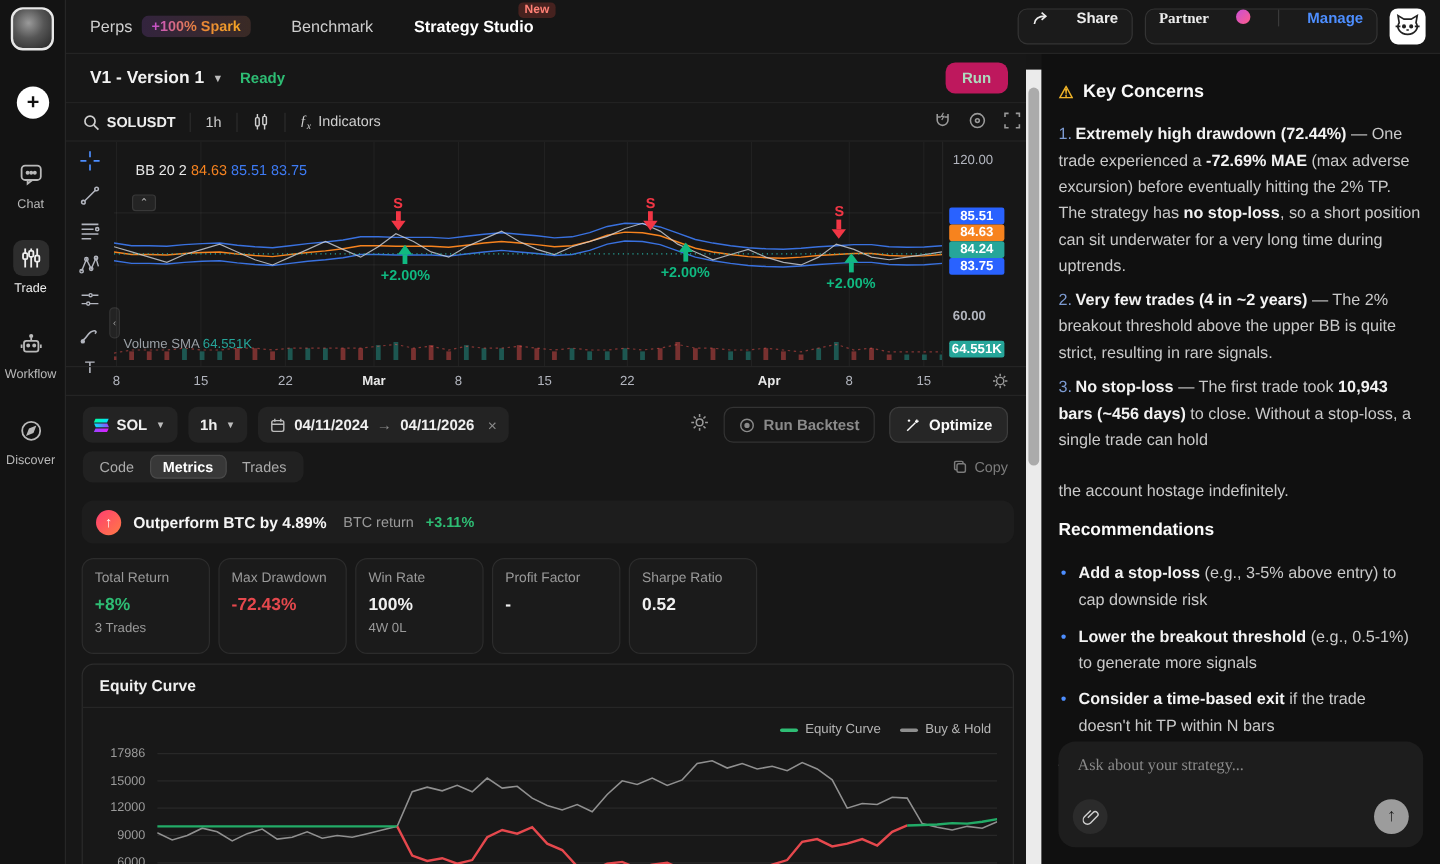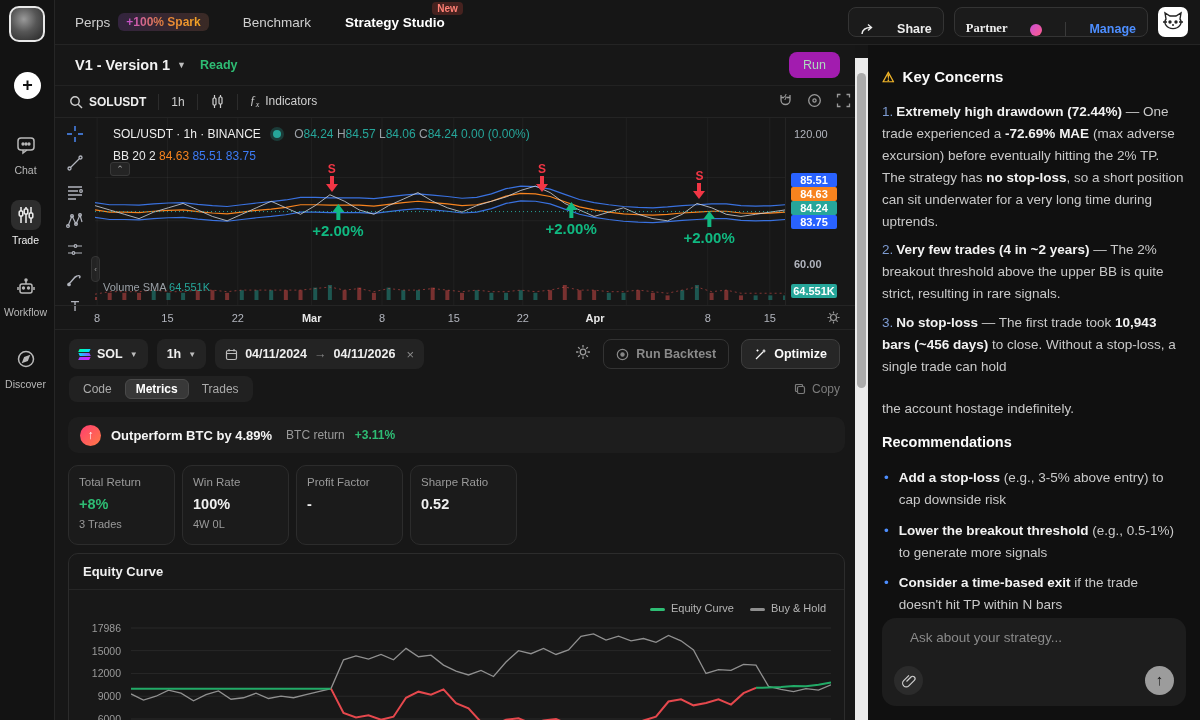--- a/index.html
+++ b/index.html
@@ -8,41 +8,41 @@
 
   
   .topbar { position:absolute; left:55px; top:0; right:0; height:45px; background:#161616; border-bottom:1px solid #242424; display:flex; align-items:center; padding:0 12px 0 20px; z-index:5;}
   .nav { display:flex; align-items:center; gap:34px; }
   .nav-item { display:flex; align-items:center; gap:8px; font-size:13.5px; color:#cfcfcf; cursor:pointer; position:relative;}
   .nav-item.active { color:#fff; font-weight:700; }
   .spark-badge { background:#2e2337; border-radius:6px; padding:2px 8px; font-size:12px; font-weight:700; background-image:linear-gradient(90deg,#33243e,#3a2a25); }
   .spark-badge span{ background:linear-gradient(90deg,#c44fd4,#e8833a,#f5a623); -webkit-background-clip:text; background-clip:text; color:transparent;}
   .new-badge { position:absolute; top:-13px; right:-18px; background:#46221f; color:#ff8075; font-size:10px; font-weight:700; border-radius:4px; padding:1px 5px; }
   .topbar-right { margin-left:auto; display:flex; align-items:center; gap:10px; }
-  .tb-btn { display:flex; align-items:flex-end; gap:23px; height:30px; padding:0 11px; border:1px solid #343434; border-radius:8px; background:#1b1b1b; font-size:12.5px; font-weight:700; color:#ececec; cursor:pointer;}
+  .tb-btn { display:flex; align-items:flex-start; gap:23px; height:30px; padding:0 11px; border:1px solid #343434; border-radius:8px; background:#1b1b1b; font-size:12.5px; font-weight:700; color:#ececec; cursor:pointer;}
   .blue { color:#4d8eff; font-weight:700;}
   .vdiv { width:1px; height:14px; background:#3a3a3a; }
   .cat-avatar { width:30px; height:30px; background:#fff; border-radius:7px; display:flex; align-items:center; justify-content:center; cursor:pointer;}
 
   
   .leftrail { position:absolute; left:0; top:0; width:55px; height:720px; background:#131313; border-right:1px solid #262626; z-index:6;}
   .user-avatar { position:absolute; left:9px; top:6px; width:36px; height:36px; border-radius:10px; border:2px solid #e8e8e8; background:radial-gradient(circle at 40% 35%, #9a9a9a 0%, #565656 45%, #262626 100%); }
   .plus-btn { position:absolute; left:14px; top:72px; width:27px; height:27px; border-radius:50%; background:#fff; color:#111; font-size:18px; font-weight:700; display:flex; align-items:center; justify-content:center; cursor:pointer;}
   .rail-item { position:absolute; left:0; width:51px; display:flex; flex-direction:column; align-items:center; gap:4px; color:#b9b9b9; font-size:10.5px; cursor:pointer;}
   .rail-icon { width:30px; height:30px; display:flex; align-items:center; justify-content:center; border-radius:8px;}
   .rail-item.active .rail-icon { background:#2d2d2d; }
   .rail-item.active { color:#efefef; }
 
   
   .main { position:absolute; left:55px; top:45px; width:800px; height:675px; background:#171717; }
   .strat-row { position:absolute; left:0; top:0; width:100%; height:40px; display:flex; align-items:center; padding:0 15px 0 20px;}
   .strat-title { font-size:14.5px; font-weight:700; color:#f2f2f2; display:flex; align-items:center; gap:7px; cursor:pointer;}
   .caret { font-size:9px; color:#bdbdbd; }
   .ready { margin-left:14px; font-size:12.5px; color:#2ebd74; font-weight:700;}
-  .run-btn { margin-left:auto; background:#a21caf; color:#aed9bd; font-size:12.5px; font-weight:400; border-radius:8px; padding:6px 14px; cursor:pointer;}
+  .run-btn { margin-left:auto; background:#be185d; color:#aed9bd; font-size:12.5px; font-weight:700; border-radius:8px; padding:6px 14px; cursor:pointer;}
 
   .chart-tbar { position:absolute; top:40px; left:0; width:100%; height:33px; border-top:1px solid #222; border-bottom:1px solid #242424; display:flex; align-items:center; padding:0 4px 0 14px; gap:12px; font-size:12px; color:#cfcfcf;}
   .tbar-item { display:flex; align-items:center; gap:6px; cursor:pointer; }
   .tbar-sep { width:1px; height:16px; background:#2c2c2c; }
   .tbar-right { margin-left:auto; display:flex; gap:14px; align-items:center;}
   .sym { font-weight:700; color:#eee; }
 
   .chart-wrap { position:absolute; top:73px; left:0; width:800px; height:212px; border-bottom:1px solid #242424; }
   .drawrail { position:absolute; left:0; top:0; width:40px; height:187px; display:flex; flex-direction:column; align-items:center; padding:6px 0 0 0; gap:9px;}
   .draw-icon { width:22px; height:22px; display:flex; align-items:center; justify-content:center; cursor:pointer;}
@@ -57,21 +57,21 @@
   .price-axis { position:absolute; left:730px; top:0; width:70px; height:187px; border-left:1px solid #242424; font-size:11px; color:#b2b5be;}
   .axis-text { position:absolute; left:8px; }
   .axis-badge { position:absolute; left:5px; width:46px; text-align:center; border-radius:2px; padding:1px 0; font-size:11px; color:#fff; font-weight:700;}
   .timerow { position:absolute; left:0; top:187px; width:800px; height:25px; border-top:1px solid #242424; font-size:11px; color:#b2b5be;}
   .timetick { position:absolute; top:6px; transform:translateX(-50%);}
   .timetick.month { color:#e8e8e8; font-weight:700;}
   .axis-gear { position:absolute; right:14px; top:4px; }
 
   .marker { position:absolute; transform:translateX(-50%); display:flex; flex-direction:column; align-items:center; z-index:4;}
   .marker .s-lab { color:#f23645; font-size:12px; font-weight:700; line-height:1;}
-  .marker .tp-lab { color:#10b981; font-size:15px; font-weight:700; line-height:1; margin-top:2px;}
+  .marker .tp-lab { color:#10b981; font-size:12px; font-weight:700; line-height:1; margin-top:2px;}
 
   .bt-toolbar { position:absolute; left:0; top:292px; width:100%; height:34px; display:flex; align-items:center; gap:9px; padding:0 15px 0 14px;}
   .pill { display:flex; align-items:center; gap:7px; background:#232323; border-radius:8px; height:30px; padding:0 10px; font-size:12.5px; font-weight:700; color:#efefef; cursor:pointer;}
   .pill .caret{ font-size:8px;}
   .date-x { color:#8a8a8a; margin-left:4px; font-size:13px;}
   .bt-right { margin-left:auto; display:flex; align-items:center; gap:12px;}
   .ghost-btn { display:flex; align-items:center; gap:7px; border:1px solid #333; border-radius:8px; height:30px; padding:0 12px; font-size:12.5px; font-weight:700; color:#8a8a8a; cursor:pointer;}
   .optimize-btn { display:flex; align-items:center; gap:7px; background:#262626; border:1px solid #3d3d3d; border-radius:8px; height:30px; padding:0 12px; font-size:12.5px; font-weight:700; color:#fafafa; cursor:pointer;}
 
   .tabs-row { position:absolute; left:0; top:330px; width:100%; height:28px; display:flex; align-items:center; padding:0 15px 0 14px;}
@@ -111,21 +111,21 @@
   .warn { color:#f0b429; font-size:14px;}
   .concern { margin-bottom:7px;}
   .concern b, .rec b { color:#f2f2f2; }
   .cnum { color:#7d9bd2; margin-right:3px;}
   .orphan { margin-top:20px; margin-bottom:12px;}
   .rp-h2 { font-size:14.5px; font-weight:700; color:#fafafa; margin:10px 0 12px;}
   .rec { display:flex; margin-bottom:9px;}
   .rec .dot { color:#4d8eff; margin:0 10px 0 2px; }
   .question { margin-top:16px;}
   .chatbox { position:absolute; left:14px; right:14px; bottom:14px; height:88px; background:#1d1d1d; border-radius:14px;}
-  .chatbox input { position:absolute; left:16px; top:12px; right:16px; background:transparent; border:none; outline:none; color:#bdbdbd; font-size:13.5px; font-family:Liberation Sans, sans-serif;margin-left:12px;}
+  .chatbox input { position:absolute; left:16px; top:12px; right:16px; background:transparent; border:none; outline:none; color:#bdbdbd; font-size:13.5px; font-family:Liberation Serif, serif;}
   .chatbox input::placeholder { color:#8a8a8a; }
   .clip-btn { position:absolute; left:12px; bottom:11px; width:29px; height:29px; border-radius:50%; background:#2b2b2b; display:flex; align-items:center; justify-content:center; cursor:pointer;}
   .send-btn { position:absolute; right:12px; bottom:11px; width:29px; height:29px; border-radius:50%; background:#9c9c9c; color:#181818; display:flex; align-items:center; justify-content:center; font-size:15px; font-weight:700; cursor:pointer;}
 </style>
 </head>
 <body>
 
 <div class="app">
 
   <div class="leftrail">
@@ -422,28 +422,20 @@
             </div>
             <div class="marker" style="left: 614.1px; top: 92px;">
               <svg width="14" height="18" viewBox="0 0 14 18">
                 <polygon points="1,9 13,9 7,1" fill="#10b981"></polygon>
                 <rect x="5" y="9" width="4" height="8" fill="#10b981"></rect>
               </svg>
               <span class="tp-lab">+2.00%</span>
             </div>
           </div>
         <div class="chart-legend">
-          <div class="row1">
-            <span style="color:#f0f0f0;font-weight:400">SOL/USDT · 1h · BINANCE</span><span class="live-dot"></span>
-            <span class="dim">O</span><span class="teal">84.24</span>
-            <span class="dim">H</span><span class="teal">84.57</span>
-            <span class="dim">L</span><span class="teal">84.06</span>
-            <span class="dim">C</span><span class="teal">84.24</span>
-            <span class="teal">0.00 (0.00%)</span>
-          </div>
           <div class="row2">
             <span style="color:#e8e8e8">BB</span>
             <span style="color:#e8e8e8">20 2</span>
             <span class="orange">84.63</span>
             <span class="bblue">85.51</span>
             <span class="bblue">83.75</span>
           </div>
         </div>
         <div class="legend-collapse">⌃</div>
         <div class="vol-legend">
@@ -466,21 +458,21 @@
               <circle cx="7.5" cy="7.5" r="3"></circle>
               <path d="M7.5 1.5v2M7.5 11.5v2M1.5 7.5h2M11.5 7.5h2M3.3 3.3l1.4 1.4M10.3 10.3l1.4 1.4M11.7 3.3l-1.4 1.4M4.7 10.3l-1.4 1.4"></path>
             </svg></span>
       <div class="timetick" style="left: 42.07px;">8</div>
           <div class="timetick" style="left: 112.45px;">15</div>
           <div class="timetick" style="left: 182.83px;">22</div>
           <div class="timetick month" style="left: 256.66px;">Mar</div>
           <div class="timetick" style="left: 327.04px;">8</div>
           <div class="timetick" style="left: 398.8px;">15</div>
           <div class="timetick" style="left: 467.8px;">22</div>
-          <div class="timetick month" style="left: 540px;">Apr</div>
+          <div class="timetick month" style="left: 586px;">Apr</div>
           <div class="timetick" style="left: 652.72px;">8</div>
           <div class="timetick" style="left: 714.82px;">15</div>
         </div>
     </div>
 
     <div class="bt-toolbar">
       <div class="pill">
         <span style="display:inline-flex;flex-direction:column;gap:1.5px;">
           <i style="width:11px;height:2.5px;background:linear-gradient(90deg,#00ffa3,#03e1ff);transform:skewX(-25deg);display:block"></i>
           <i style="width:11px;height:2.5px;background:linear-gradient(90deg,#03e1ff,#9945ff);transform:skewX(25deg);display:block"></i>
@@ -545,20 +537,25 @@
       <span class="banner-title">Outperform BTC by 4.89%</span>
       <span class="banner-sub">BTC return</span>
       <span class="banner-val">+3.11%</span>
     </div>
 
     <div class="cards">
       <div class="mcard">
         <div class="lab">Total Return</div>
         <div class="val green">+8%</div>
         <div class="sub">3 Trades</div>
+      </div>
+      <div class="mcard">
+        <div class="lab">Max Drawdown</div>
+        <div class="val red">-72.43%</div>
+        <div class="sub"></div>
       </div>
       <div class="mcard">
         <div class="lab">Win Rate</div>
         <div class="val">100%</div>
         <div class="sub">4W 0L</div>
       </div>
       <div class="mcard">
         <div class="lab">Profit Factor</div>
         <div class="val">-</div>
         <div class="sub"></div>

